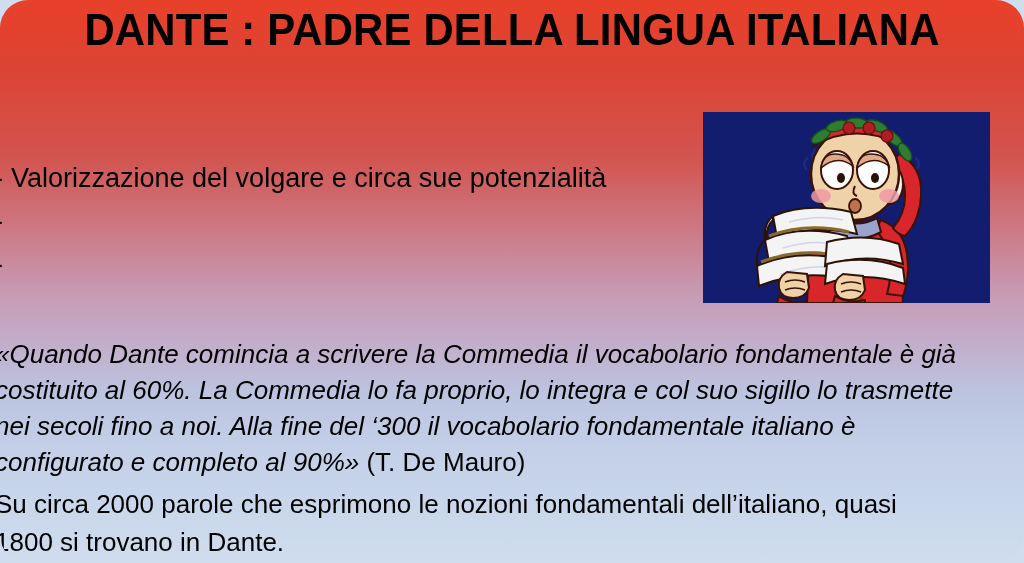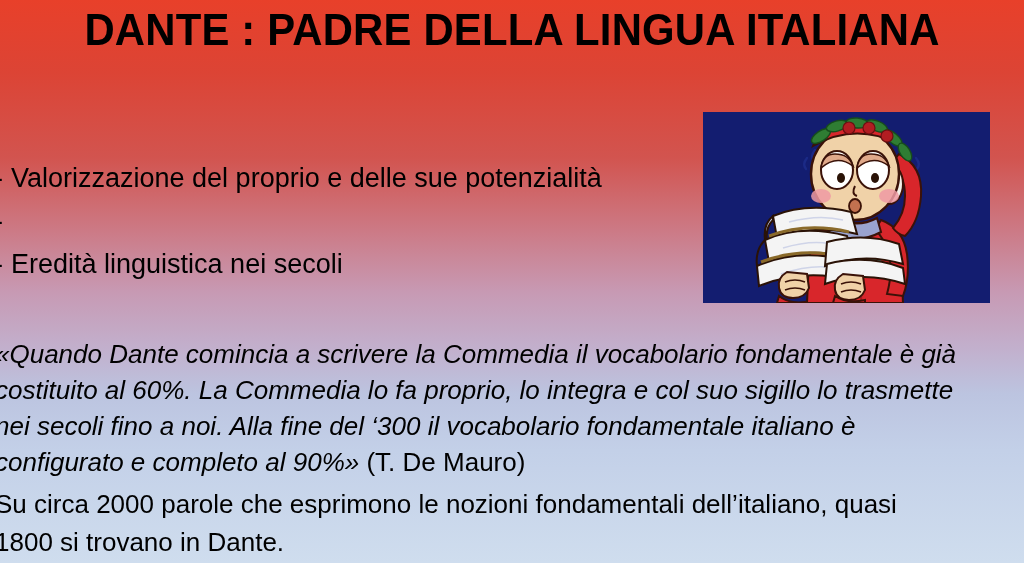--- a/index.html
+++ b/index.html
@@ -23,20 +23,21 @@
     background: linear-gradient(
         to bottom,
         #e8402a 0%,
         #dc4435 13%,
         #d2544f 28%,
         #c79ab4 52%,
         #c2b0cd 62%,
         #bcc4e0 70%,
         #c3d0e8 80%,
         #cfddee 100%);
+    border-radius: 28px;
   }
 
   
   .title {
     position: absolute;
     left: 0;
     top: 2px;
     width: 1024px;
     text-align: center;
     color: #000000;
@@ -127,30 +128,29 @@
 <body>
 
 <div class="slide">
 
   <div class="title">DANTE : PADRE DELLA LINGUA ITALIANA</div>
 
   <div class="bullets">
 
     <div class="bullet-row">
       <span class="bullet-dash">-</span>
-      <span class="bullet-text">Valorizzazione del proprio e delle sue potenzialità</span>
+      <span class="bullet-text">Valorizzazione del volgare e circa sue potenzialità</span>
     </div>
 
     <div class="bullet-row">
       <span class="bullet-dash">-</span>
     </div>
 
     <div class="bullet-row">
       <span class="bullet-dash">-</span>
-      <span class="bullet-text">Eredità linguistica nei secoli</span>
     </div>
 
   </div>
 
   <div class="picture">
     <svg viewBox="0 0 287 191" xmlns="http://www.w3.org/2000/svg">
       <rect x="0" y="0" width="287" height="191" fill="#131d70"></rect>
 
       <g stroke="#1b2a86" stroke-width="2.4" fill="none" stroke-linecap="round">
         <path d="M112 38 q-5 6 -1 11"></path>

